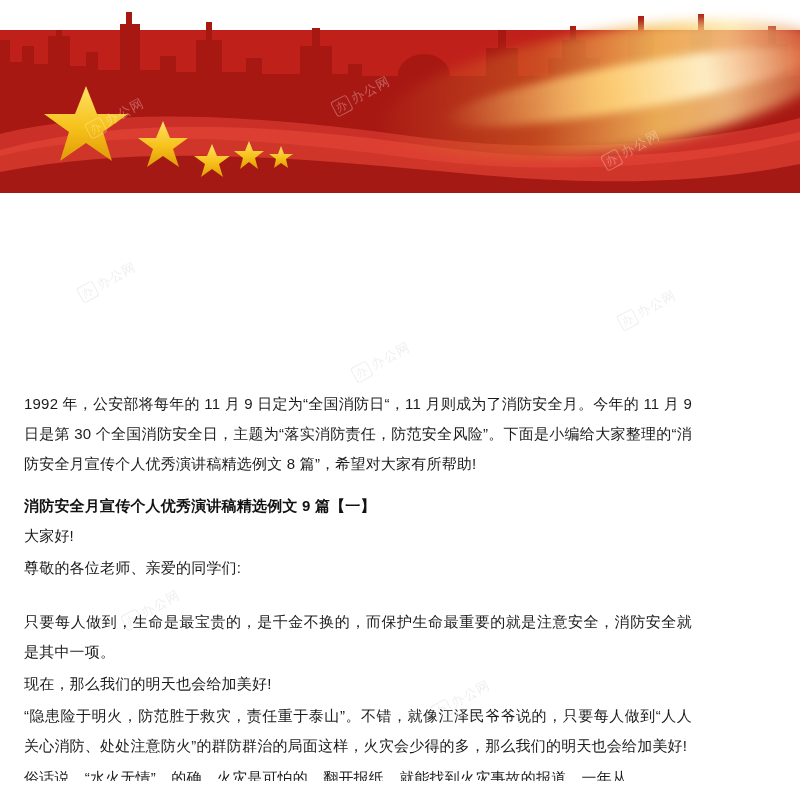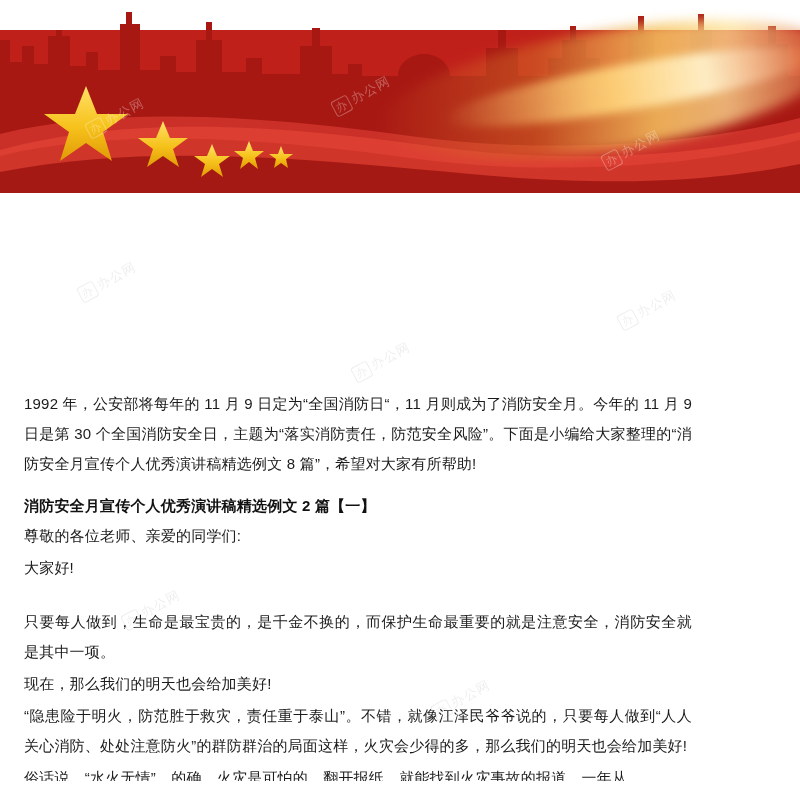--- a/index.html
+++ b/index.html
@@ -191,23 +191,23 @@
   <div class="wm light" style="left:600px; top:140px;">
     <span class="wmlogo">办</span><span>办公网</span>
   </div>
 </div>
 
 <div class="doc">
   <div class="spacer"></div>
 
   <p class="para gap">1992 年，公安部将每年的 11 月 9 日定为“全国消防日“，11 月则成为了消防安全月。今年的 11 月 9 日是第 30 个全国消防安全日，主题为“落实消防责任，防范安全风险”。下面是小编给大家整理的“消防安全月宣传个人优秀演讲稿精选例文 8 篇”，希望对大家有所帮助!</p>
 
-  <p class="subtitle">消防安全月宣传个人优秀演讲稿精选例文 2 篇【一】</p>
+  <p class="subtitle">消防安全月宣传个人优秀演讲稿精选例文 9 篇【一】</p>
+  <p class="para">大家好!</p>
   <p class="para">尊敬的各位老师、亲爱的同学们:</p>
-  <p class="para">大家好!</p>
 
   <div class="blankline"></div>
 
   <p class="para">只要每人做到，生命是最宝贵的，是千金不换的，而保护生命最重要的就是注意安全，消防安全就是其中一项。</p>
   <p class="para">现在，那么我们的明天也会给加美好!</p>
   <p class="para">“隐患险于明火，防范胜于救灾，责任重于泰山”。不错，就像江泽民爷爷说的，只要每人做到“人人关心消防、处处注意防火”的群防群治的局面这样，火灾会少得的多，那么我们的明天也会给加美好!</p>
   <p class="para clipped">俗话说，“水火无情”。的确，火灾是可怕的，翻开报纸，就能找到火灾事故的报道。一年从</p>
 </div>
 
 <div class="wm" style="left:76px; top:272px;">

